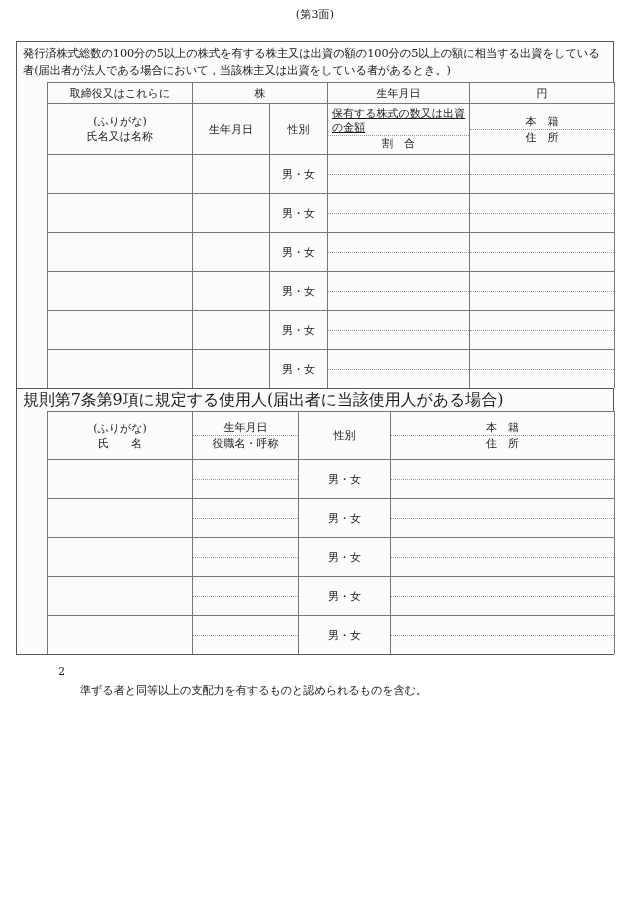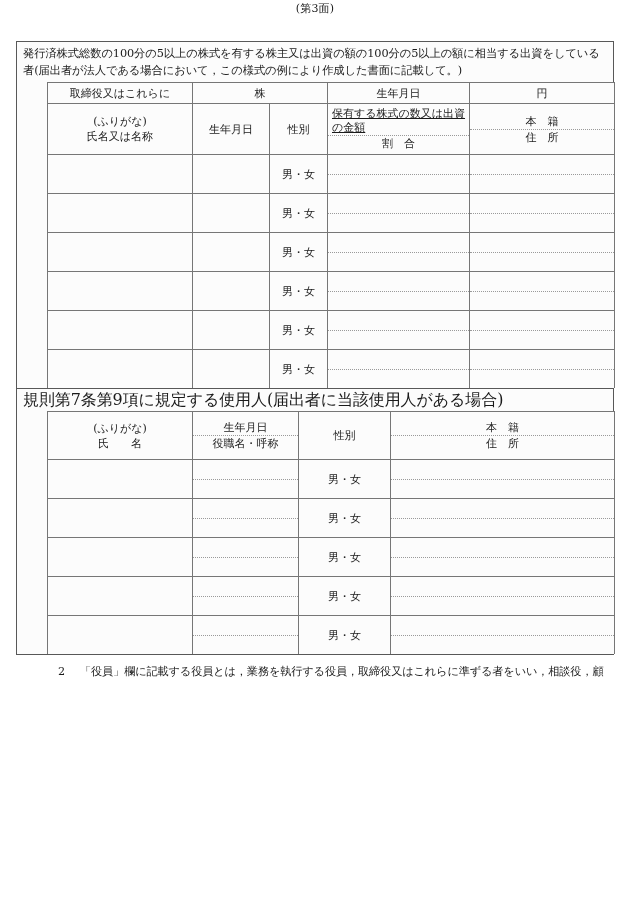--- a/index.html
+++ b/index.html
@@ -20,21 +20,21 @@
     width: 630px;
     height: 903px;
     position: relative;
     box-sizing: border-box;
   }
 
   
   .page-head {
     text-align: center;
     font-size: 11px;
-    padding-top: 2px;
+    padding-top: 8px;
     letter-spacing: 0.2px;
     line-height: 14px;
   }
 
   
   .form-frame {
     position: absolute;
     left: 16px;
     top: 41px;
     width: 598px;
@@ -145,21 +145,21 @@
 </head>
 <body>
 
 <div class="page">
 
   <div class="page-head">(第3面)</div>
 
   <div class="form-frame">
 
     <div class="banner">発行済株式総数の100分の5以上の株式を有する株主又は出資の額の100分の5以上の額に相当する出資をしている
-者(届出者が法人である場合において，この様式の例により作成した書面に記載して。)</div>
+者(届出者が法人である場合において，当該株主又は出資をしている者があるとき。)</div>
 
     <table class="tbl">
       <colgroup>
         <col style="width:145px">
         <col style="width:77px">
         <col style="width:58px">
         <col style="width:142px">
         <col style="width:145px">
       </colgroup>
       <tbody>
@@ -412,18 +412,18 @@
     </table>
 
   </div>
 
   <div class="notes">
 
 
     <div class="note-row continuation">
       <span class="note-label"></span>
       <span class="note-num" style="visibility:visible;">2</span>
-      <span class="note-body">「役員」欄に記載する役員とは，業務を執行する役員，取締役又はこれらに準ずる者をいい，相談役，顧</span>
     </div>
+    <div class="note-indent">準ずる者と同等以上の支配力を有するものと認められるものを含む。</div>
 
   </div>
 
 </div>
 
 </body></html>

